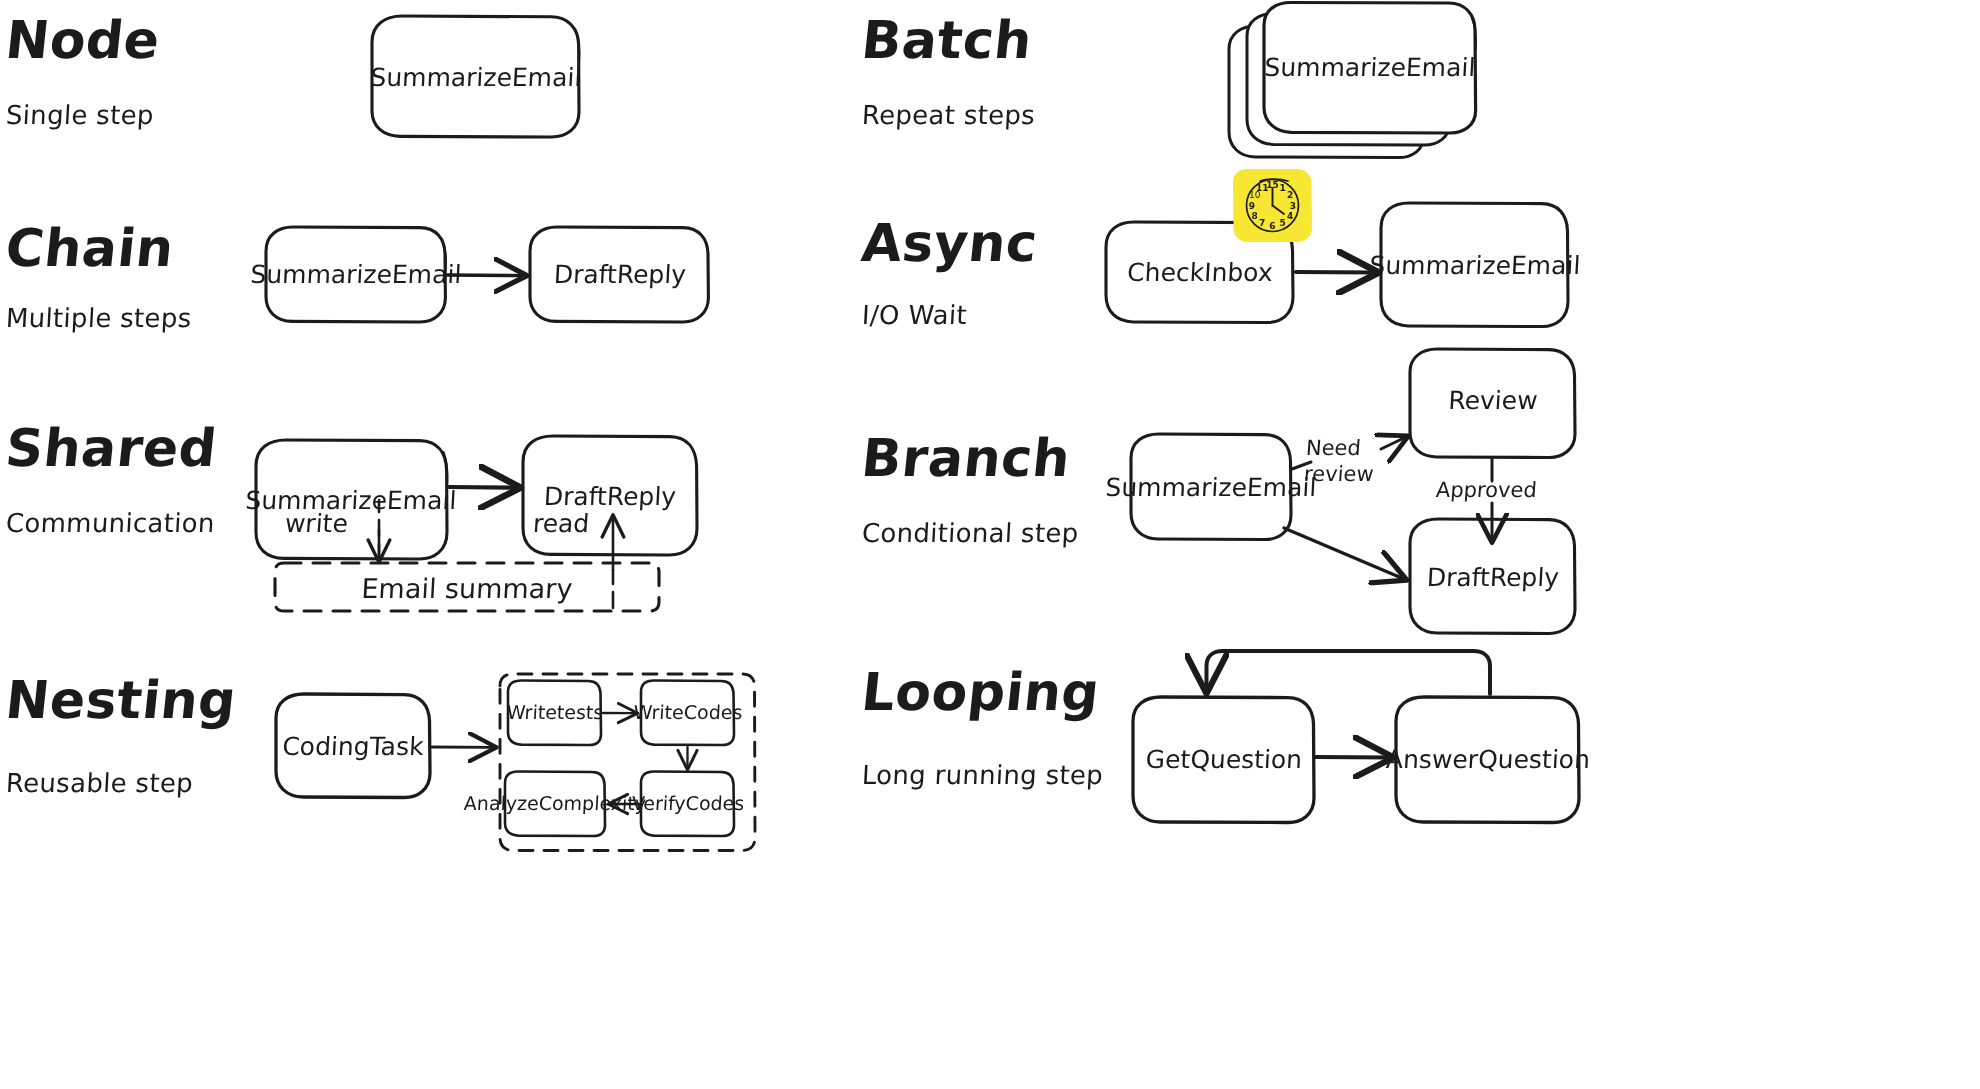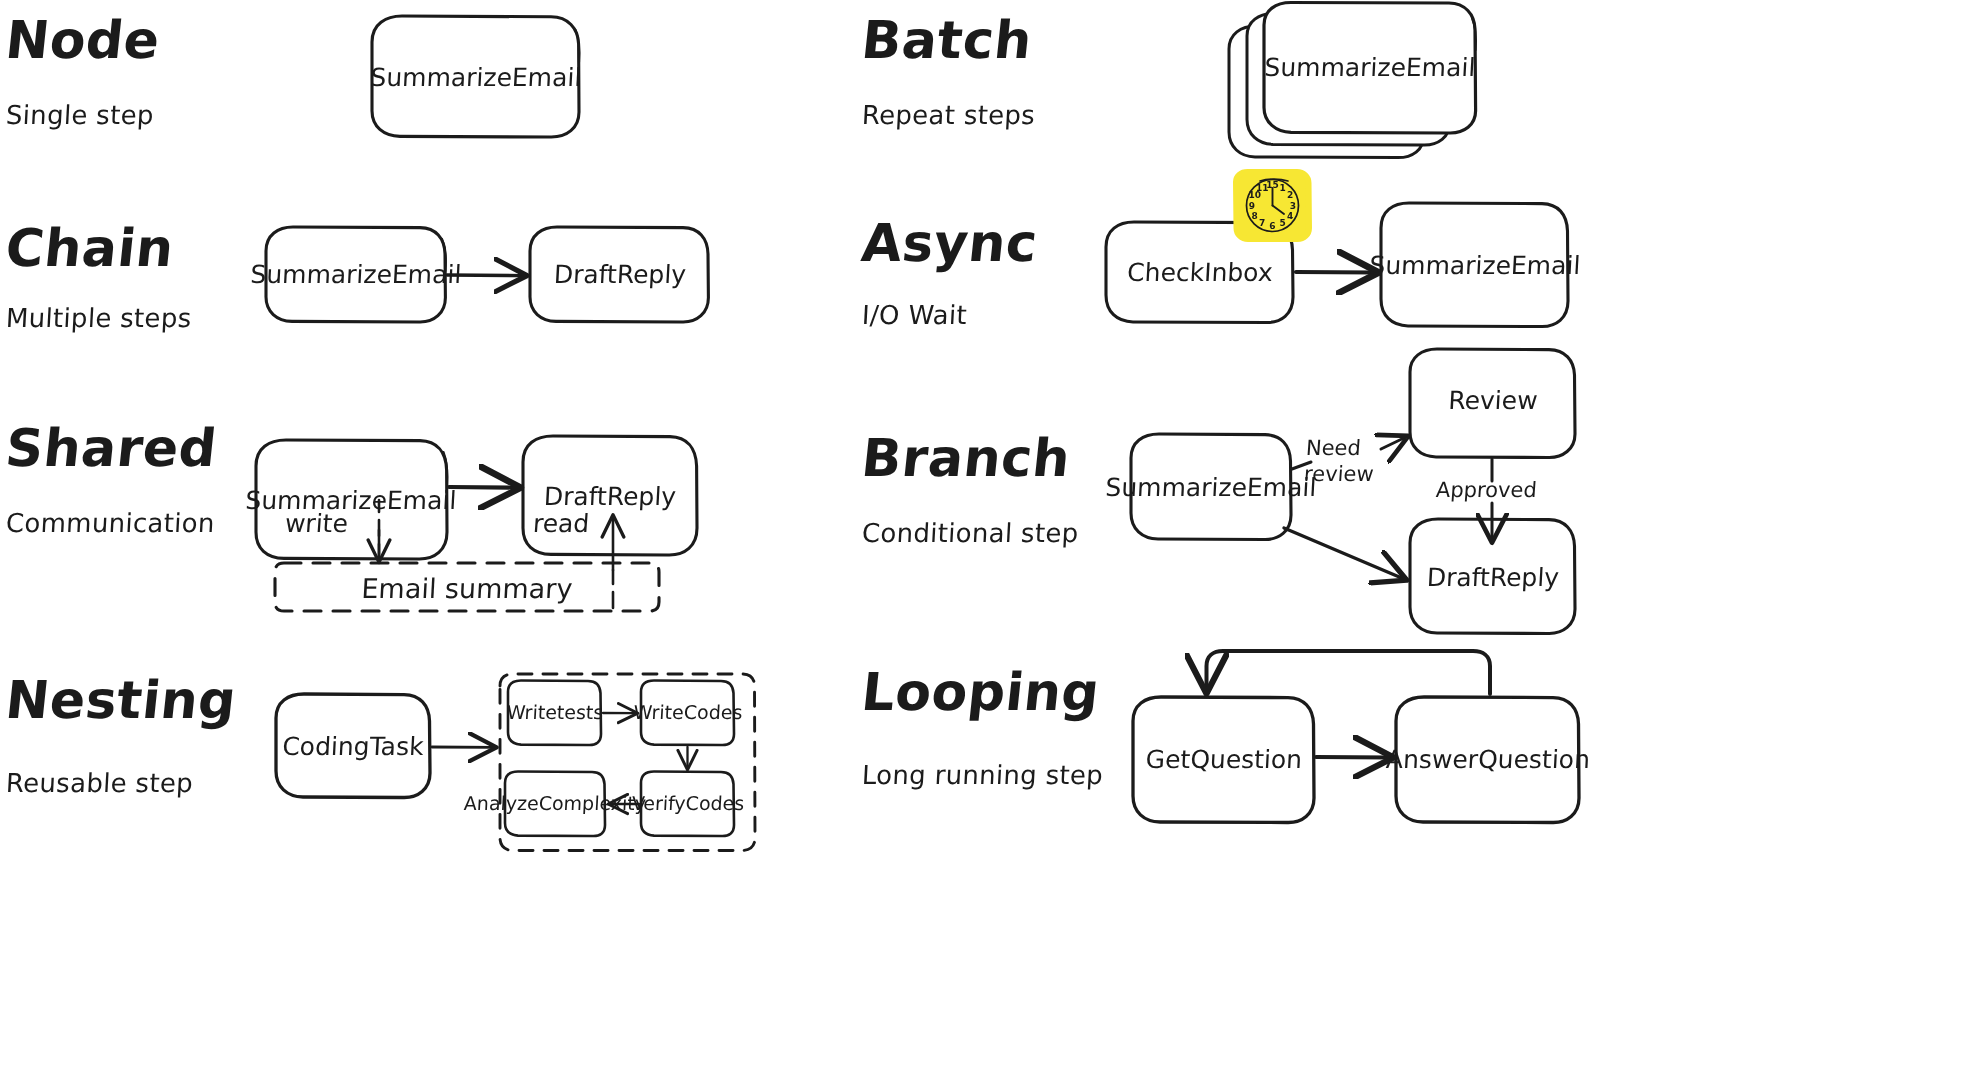--- a/index.html
+++ b/index.html
@@ -232,17 +232,17 @@
       <div class="t" style="left: 1265.5px; top: 179px; width: 14px; height: 12px; font-size: 9px; line-height: 12px; text-align: center; font-weight: 600;">15</div>
       <div class="t" style="left: 1275.75px; top: 181.746px; width: 14px; height: 12px; font-size: 9px; line-height: 12px; text-align: center; font-weight: 600;">1</div>
       <div class="t" style="left: 1283.25px; top: 189.25px; width: 14px; height: 12px; font-size: 9px; line-height: 12px; text-align: center; font-weight: 600;">2</div>
       <div class="t" style="left: 1286px; top: 199.5px; width: 14px; height: 12px; font-size: 9px; line-height: 12px; text-align: center; font-weight: 600;">3</div>
       <div class="t" style="left: 1283.25px; top: 209.75px; width: 14px; height: 12px; font-size: 9px; line-height: 12px; text-align: center; font-weight: 600;">4</div>
       <div class="t" style="left: 1275.75px; top: 217.254px; width: 14px; height: 12px; font-size: 9px; line-height: 12px; text-align: center; font-weight: 600;">5</div>
       <div class="t" style="left: 1265.5px; top: 220px; width: 14px; height: 12px; font-size: 9px; line-height: 12px; text-align: center; font-weight: 600;">6</div>
       <div class="t" style="left: 1255.25px; top: 217.254px; width: 14px; height: 12px; font-size: 9px; line-height: 12px; text-align: center; font-weight: 600;">7</div>
       <div class="t" style="left: 1247.75px; top: 209.75px; width: 14px; height: 12px; font-size: 9px; line-height: 12px; text-align: center; font-weight: 600;">8</div>
       <div class="t" style="left: 1245px; top: 199.5px; width: 14px; height: 12px; font-size: 9px; line-height: 12px; text-align: center; font-weight: 600;">9</div>
-      <div class="t" style="left: 1247.75px; top: 189.25px; width: 14px; height: 12px; font-size: 9px; line-height: 12px; text-align: center; font-weight: 700;">10</div>
+      <div class="t" style="left: 1247.75px; top: 189.25px; width: 14px; height: 12px; font-size: 9px; line-height: 12px; text-align: center; font-weight: 400;">10</div>
       <div class="t" style="left: 1255.25px; top: 181.746px; width: 14px; height: 12px; font-size: 9px; line-height: 12px; text-align: center; font-weight: 700;">11</div>
     </div>
 
 </div>
 
 </body></html>

